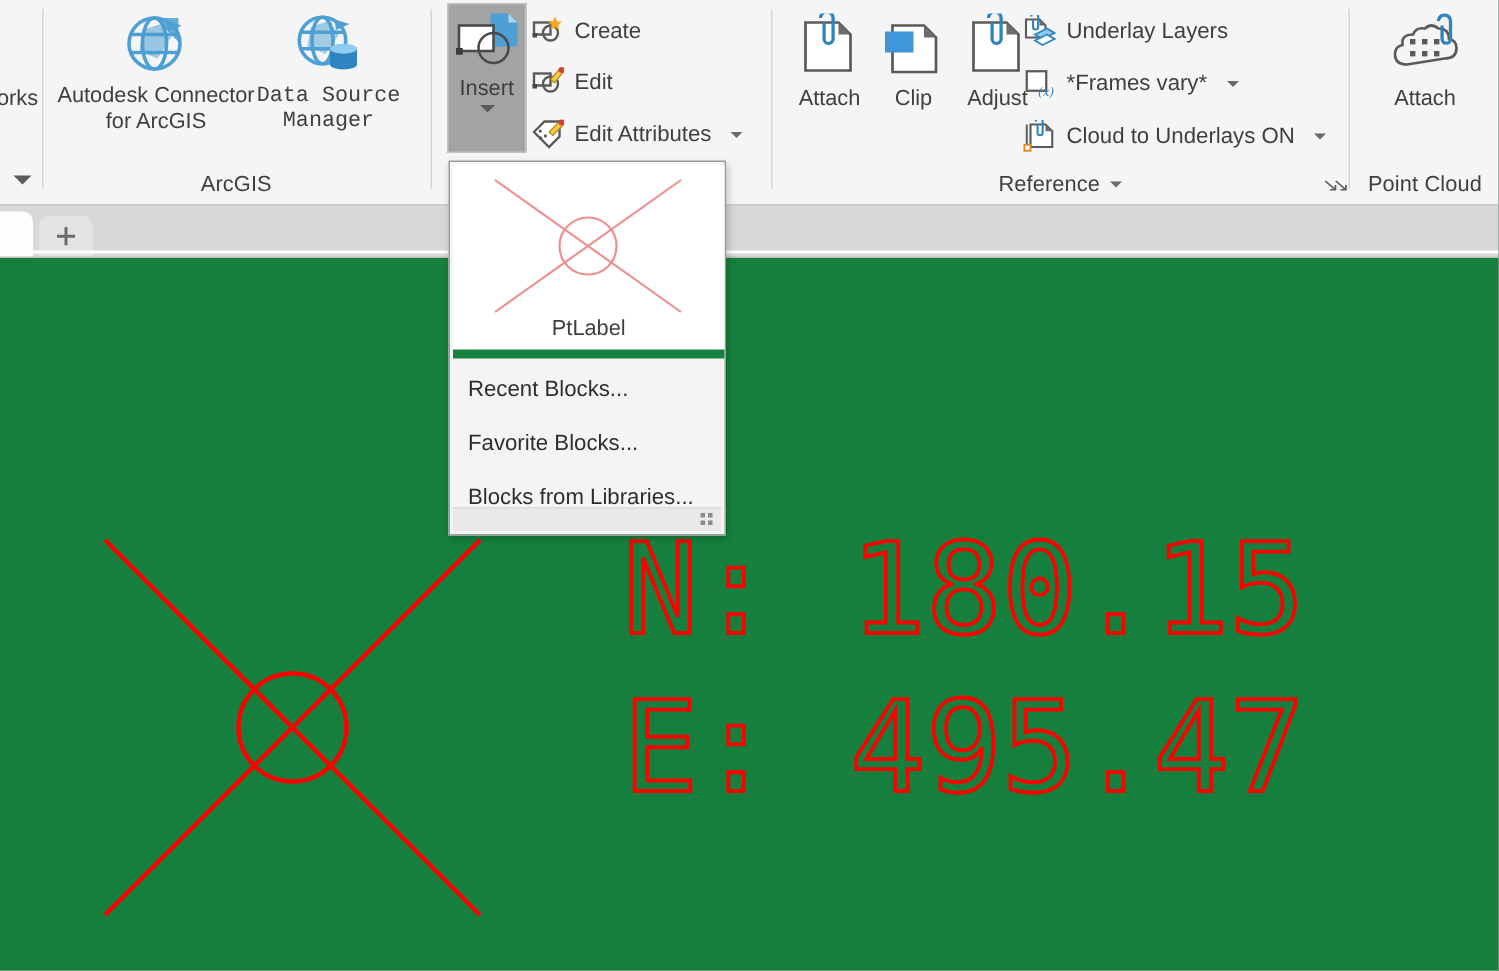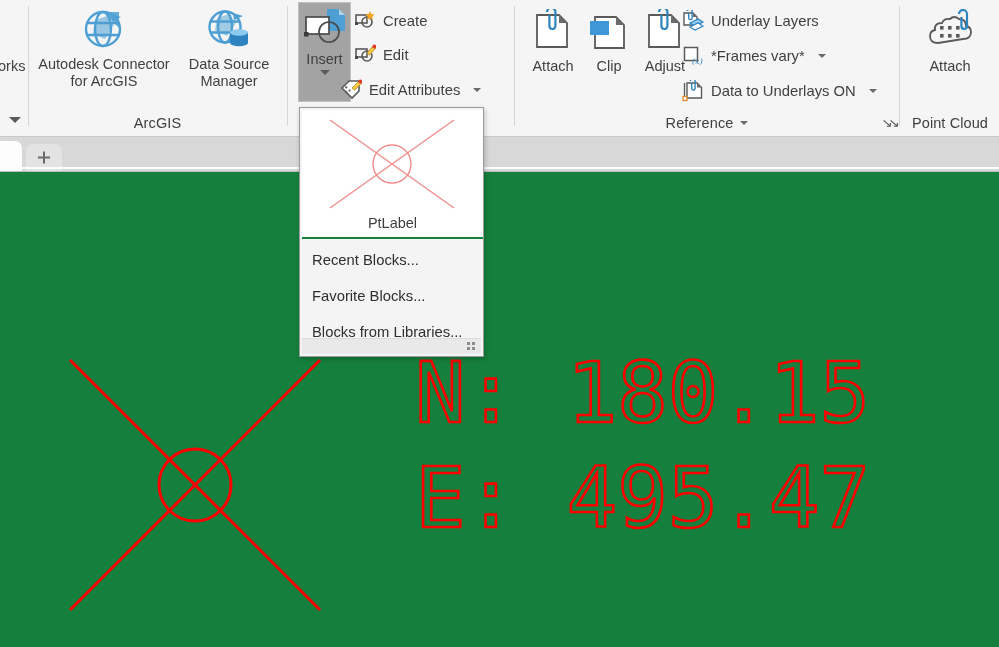--- a/index.html
+++ b/index.html
@@ -87,21 +87,21 @@
 
   
   .dropdown {
     position: absolute; left: 299px; top: 107px; width: 185px; height: 250px;
     background: #f4f4f4; border: 1px solid #9b9b9b;
     box-shadow: 1px 2px 5px rgba(0,0,0,.22);
     z-index: 50;
   }
   .dd-preview {
     position: absolute; left: 2px; top: 2px; width: 181px; height: 129px;
-    background: #ffffff; border-bottom: 2px solid #15803d;
+    background: #ffffff; border-bottom: 6px solid #15803d;
   }
   .dd-preview-label {
     position: absolute; left: 0; right: 0; bottom: 6px; text-align: center;
     font-size: 14.5px; color: #3f3f3f;
   }
   .dd-item {
     position: absolute; left: 2px; width: 181px; height: 31px;
     display: flex; align-items: center; padding-left: 10px;
     font-size: 14.8px; color: #2e2e2e;
   }
@@ -142,21 +142,21 @@
               </g>
               <path d="M22 4 L38 4 L38 20 Z" fill="#4d9fd4" opacity=".85"></path>
               <path d="M14 12 L26 8 L33 17 L24 31 L12 26 Z" fill="#4d9fd4" opacity=".55"></path>
               <path d="M30 6 l10 3 -9 4 z" fill="#4d9fd4"></path>
             </svg>
           </div>
           <div>Autodesk Connector</div>
           <div>for ArcGIS</div>
         </div>
 
-        <div class="big-btn" style="left:150px;top:4px;width:100px;">
+        <div class="big-btn" style="left:140px;top:4px;width:100px;font-family:Liberation Mono, monospace;">
           <div class="glyph">
             <svg width="48" height="44" viewBox="0 0 48 44">
               <g fill="none" stroke="#4d9fd4" stroke-width="2.4">
                 <circle cx="20" cy="19" r="15.5"></circle>
                 <ellipse cx="20" cy="19" rx="7" ry="15.5"></ellipse>
                 <path d="M5 13.5 H35 M5 24.5 H35"></path>
               </g>
               <path d="M12 10 L24 6 L31 15 L22 28 L10 23 Z" fill="#4d9fd4" opacity=".5"></path>
               <path d="M28 5 l10 3 -9 4 z" fill="#4d9fd4"></path>
               <g fill="#2f84c0">
@@ -211,21 +211,21 @@
               <rect x="2" y="5" width="11" height="8" fill="none" stroke="#5a5a5a" stroke-width="1.6"></rect>
               <circle cx="13" cy="12" r="5" fill="none" stroke="#5a5a5a" stroke-width="1.6"></circle>
               <rect x="1" y="12" width="3" height="3" fill="#4a4a4a"></rect>
               <path d="M13 9 L19 2 L21.5 4.2 L15.5 11.2 Z" fill="#f5c842" stroke="#b08a1e" stroke-width=".8"></path>
               <circle cx="20.4" cy="2.6" r="2" fill="#e03c2c"></circle>
             </svg>
           </span>
           <span>Edit</span>
         </div>
 
-        <div class="row-btn" style="left:48px;top:77px;">
+        <div class="row-btn" style="left:62px;top:77px;">
           <span class="ico">
             <svg width="22" height="22" viewBox="0 0 22 22">
               <path d="M2 9 L9 2 L19 2 L19 12 L12 19 Z" fill="#ffffff" stroke="#5a5a5a" stroke-width="1.6"></path>
               <circle cx="6.2" cy="8.4" r="1.1" fill="#5a5a5a"></circle>
               <circle cx="9.6" cy="11.6" r="1.1" fill="#5a5a5a"></circle>
               <circle cx="6.4" cy="13" r="1.1" fill="#5a5a5a"></circle>
               <path d="M12 9 L19 2 L21.5 4.2 L14.6 11.3 Z" fill="#f5c842" stroke="#b08a1e" stroke-width=".8"></path>
               <circle cx="20.4" cy="2.6" r="2" fill="#e03c2c"></circle>
             </svg>
           </span>
@@ -299,21 +299,21 @@
         <div class="row-btn" style="left:166px;top:78px;">
           <span class="ico">
             <svg width="22" height="22" viewBox="0 0 22 22">
               <path d="M5 3 h10 l4.5 4.5 V18 H5 z" fill="#ffffff" stroke="#5a5a5a" stroke-width="1.4"></path>
               <path d="M15 3 l4.5 4.5 h-4.5 z" fill="#6b6b6b"></path>
               <path d="M8.5 1 a2.3 2.3 0 0 1 4.6 0 v7.5 a1.7 1.7 0 0 1-3.4 0 V3" fill="none" stroke="#2f84c0" stroke-width="1.4"></path>
               <path d="M2.5 3 v14" stroke="#5a5a5a" stroke-width="1.3"></path>
               <rect x="1" y="16.5" width="4" height="4" fill="#ffffff" stroke="#e08b28" stroke-width="1.3"></rect>
             </svg>
           </span>
-          <span>Data to Underlays ON</span>
+          <span>Cloud to Underlays ON</span>
           <span class="caret-sm" style="margin-left:6px;"></span>
         </div>
       </div>
       <div class="panel-label" style="justify-content:center;">
         <span>Reference</span>
         <span class="caret-sm" style="margin-left:7px;"></span>
       </div>
       <div class="expand-arrow" style="right:6px;">↘</div>
     </div>
     <div class="panel-sep" style="left:899px;"></div>

